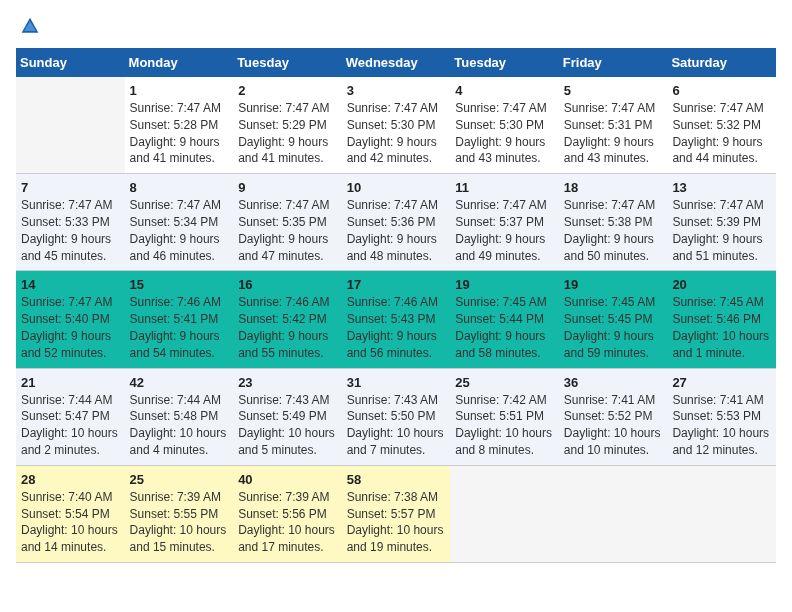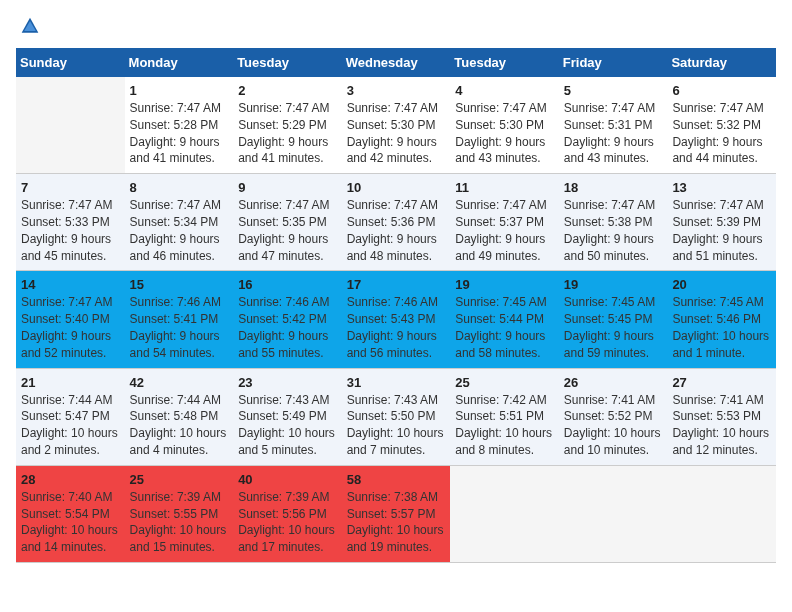--- a/index.html
+++ b/index.html
@@ -93,23 +93,23 @@
       color: #333;
       font-size: 12px;
       line-height: 1.4;
     }
     .empty-cell {
       background: #f0f0f0;
     }
     
     .week-row-1 td { background-color: #fff; }
     .week-row-2 td { background-color: #f0f4fa; }
-    .week-row-3 td { background-color: #0ea5e9; }
+    .week-row-3 td { background-color: #14b8a6; }
     .week-row-4 td { background-color: #f0f4fa; margin-left: 32px; }
-    .week-row-5 td { background-color: #ef4444; }
+    .week-row-5 td { background-color: #fef9c3; }
     .empty-cell {
       background-color: #f5f5f5 !important;
     }
   </style>
 </head>
 <body>
 
 <div class="header">
   <div class="logo">
     <div class="logo-text">
@@ -242,21 +242,21 @@
         </td>
         <td>
           <span class="day-num">31</span>
           <div class="day-info">Sunrise: 7:43 AM<br>Sunset: 5:50 PM<br>Daylight: 10 hours<br>and 7 minutes.</div>
         </td>
         <td>
           <span class="day-num">25</span>
           <div class="day-info">Sunrise: 7:42 AM<br>Sunset: 5:51 PM<br>Daylight: 10 hours<br>and 8 minutes.</div>
         </td>
         <td>
-          <span class="day-num">26</span>
+          <span class="day-num">36</span>
           <div class="day-info">Sunrise: 7:41 AM<br>Sunset: 5:52 PM<br>Daylight: 10 hours<br>and 10 minutes.</div>
         </td>
         <td>
           <span class="day-num">27</span>
           <div class="day-info">Sunrise: 7:41 AM<br>Sunset: 5:53 PM<br>Daylight: 10 hours<br>and 12 minutes.</div>
         </td>
       </tr>
       <tr class="week-row-5">
         <td>
           <span class="day-num">28</span>

